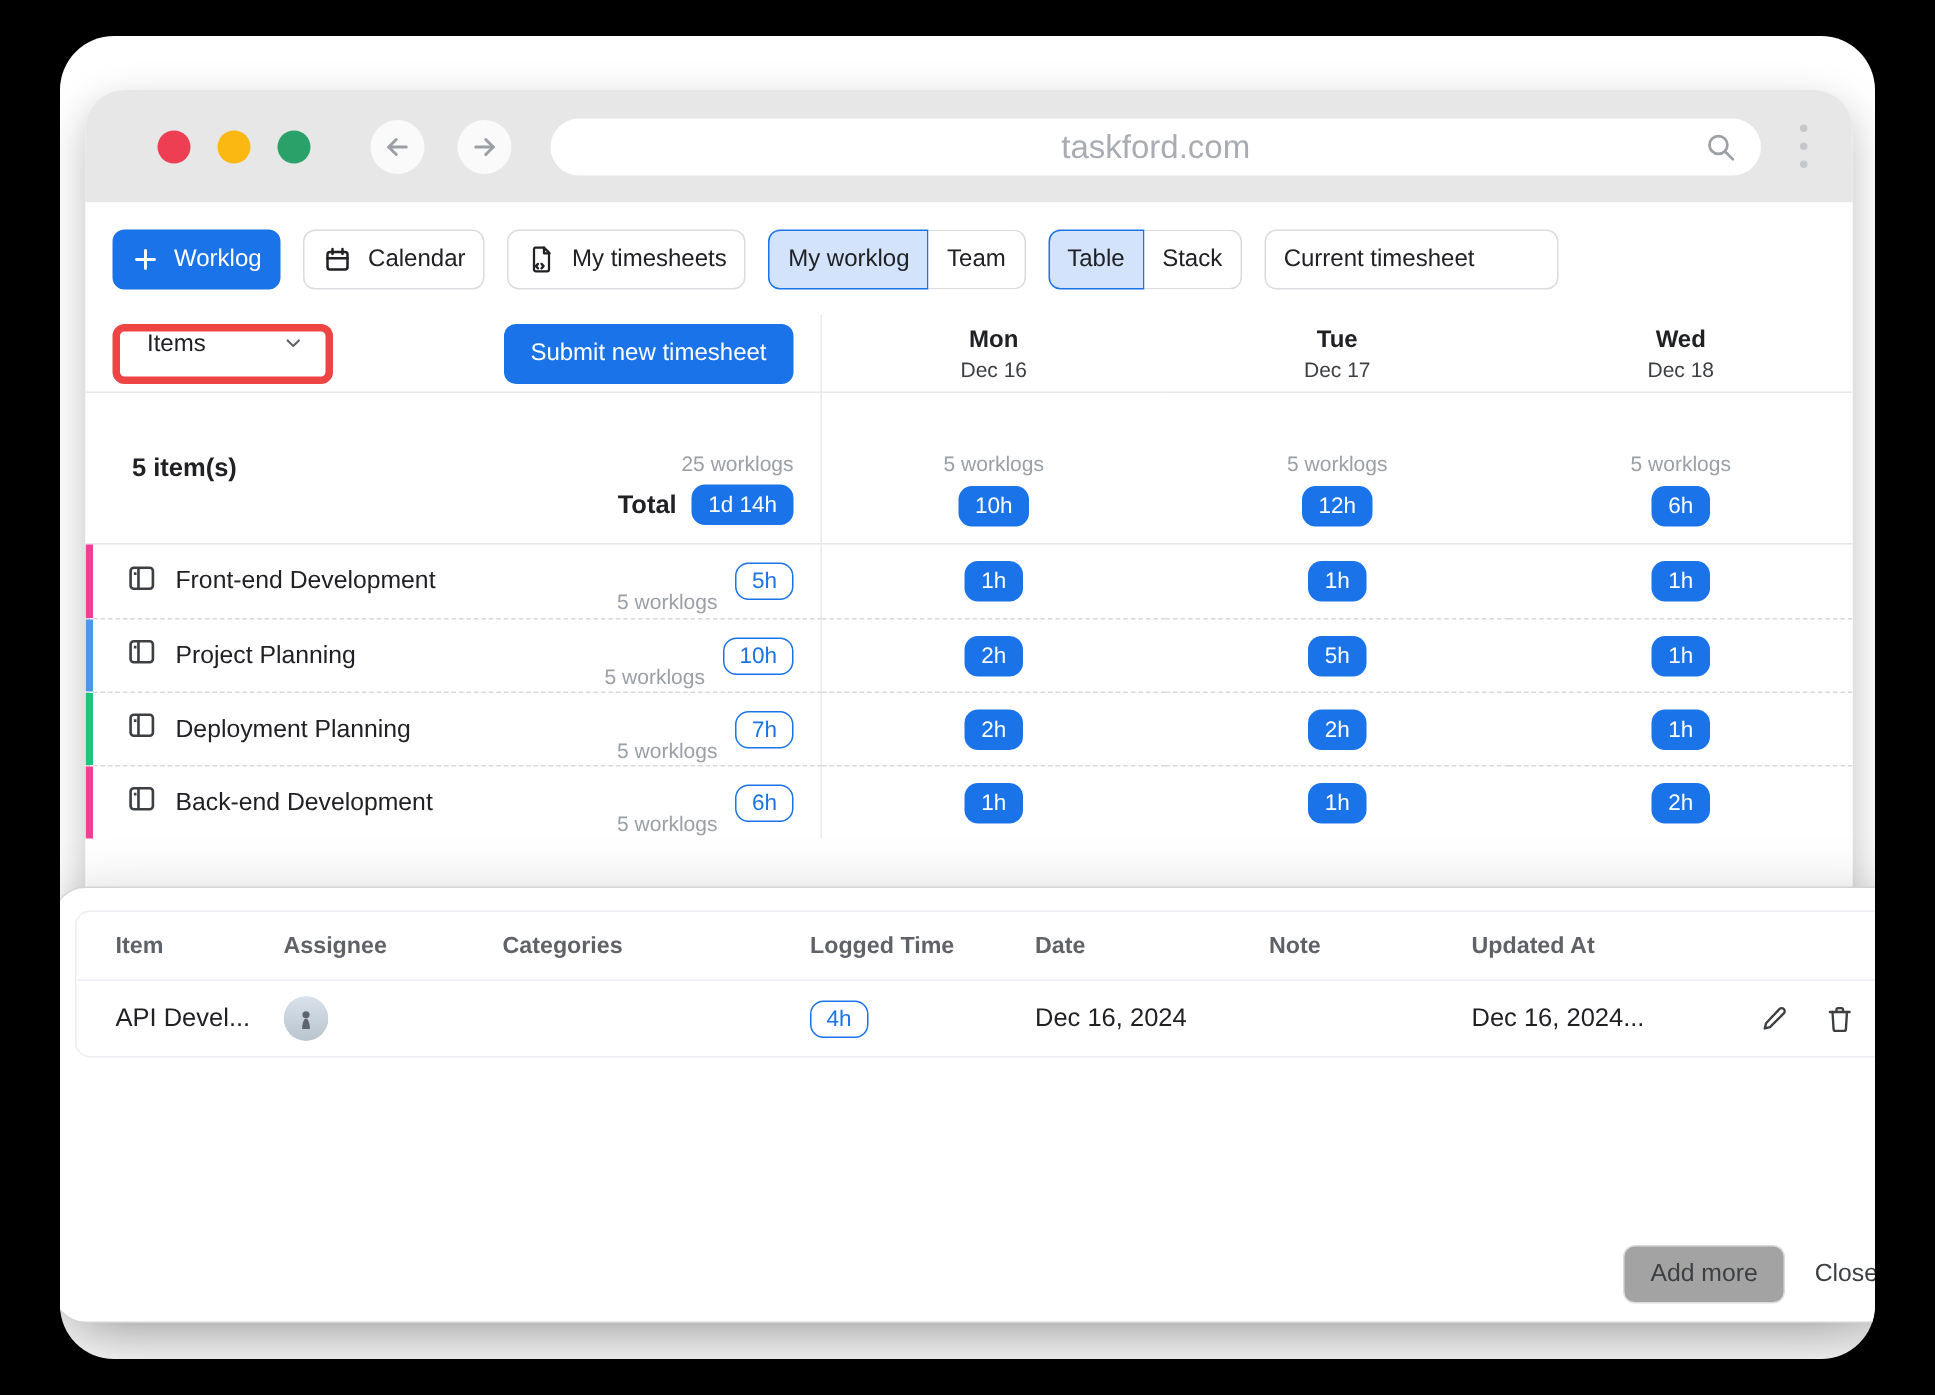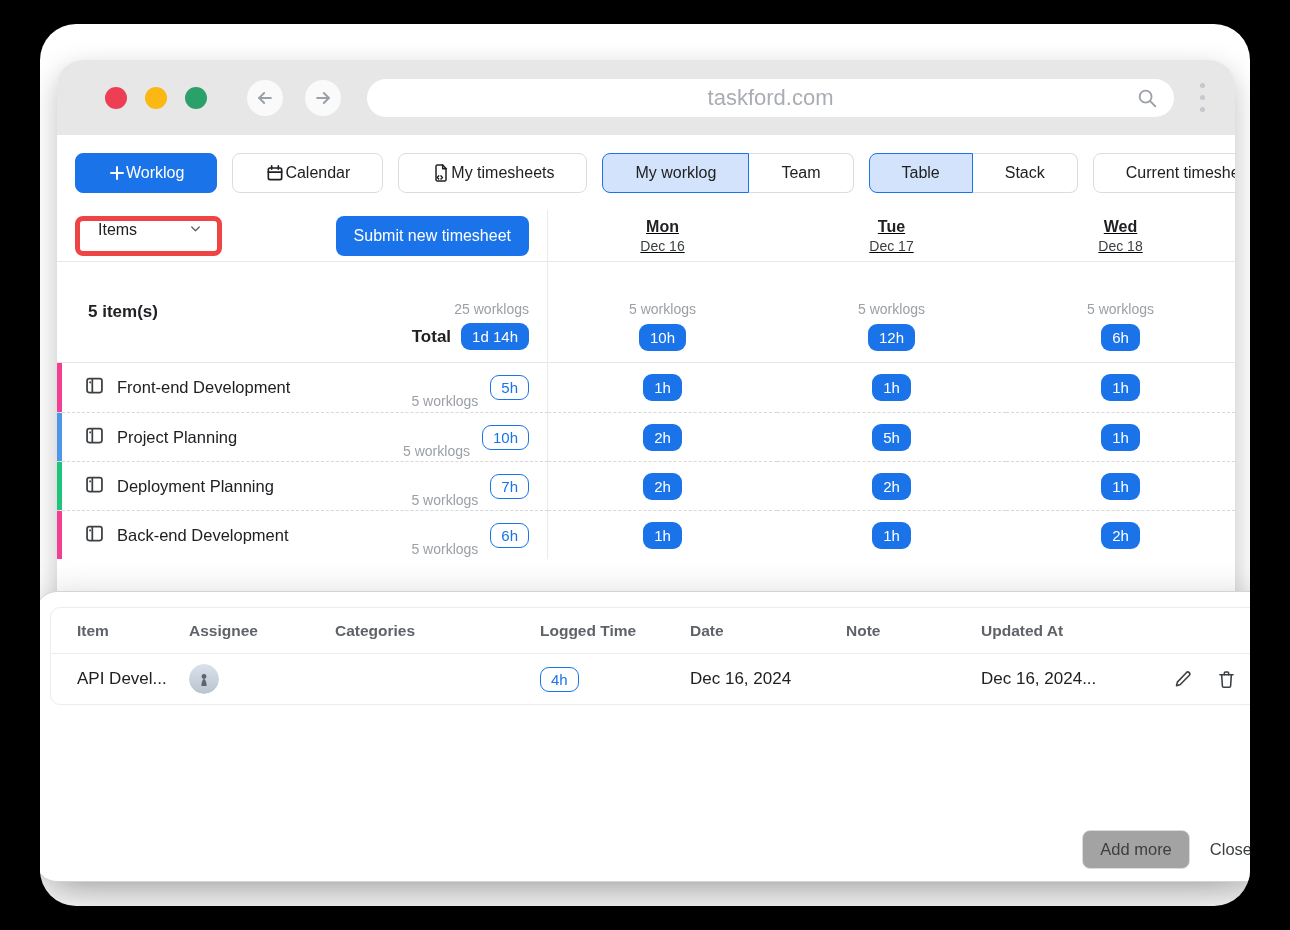--- a/index.html
+++ b/index.html
@@ -18,22 +18,22 @@
   .urlbar { flex:1; height:38px; background:#fff; border-radius:19px; margin:0 26px; position:relative;
             display:flex; align-items:center; justify-content:center; color:#a9adb3; font-size:22px; }
   .urlbar .mag { position:absolute; right:16px; top:8px; color:#9aa0a6; }
   .dotmenu { display:flex; flex-direction:column; gap:7px; }
   .dotmenu i { width:5px; height:5px; border-radius:50%; background:#c4c7cb; }
 
   .content { position:absolute; top:75px; left:0; right:0; bottom:0; background:#fff; border-radius:0 0 26px 26px; overflow:hidden; }
 
   
   .toolbar { display:flex; gap:15px; align-items:center; padding:18px 18px 0 18px; }
-  .btn { height:40px; padding:0 32px; border:1px solid #dadce0; border-radius:8px; background:#fff;
-         font-size:16px; color:#202124; display:flex; align-items:center; white-space:nowrap; cursor:pointer; }
+  .btn { height:40px; padding:0 12px; border:1px solid #dadce0; border-radius:8px; background:#fff;
+         font-size:16px; color:#202124; display:flex; gap:10px; align-items:center; white-space:nowrap; cursor:pointer; }
   .btn svg { flex:none; }
   .btn.primary { background:var(--accent); border-color:var(--accent); color:#fff; font-weight:500; }
   .seg { display:flex; }
   .seg .btn { border-radius:0; }
   .seg .btn:first-child { border-radius:8px 0 0 8px; }
   .seg .btn:last-child { border-radius:0 8px 8px 0; border-left:none; }
   .seg .btn.on { background:#d3e3fc; border:1px solid var(--accent); }
   .select { justify-content:space-between; min-width:196px; }
 
   
@@ -43,21 +43,21 @@
   .row-head { height:52px; border-bottom:1px solid #e8e8e8; }
   .row-sum  { height:101px; border-bottom:1px solid #e6e6e6; }
   .row-item { height:49px; }
   .dashT { border-top:1px dashed #d8d8d8; }
 
   .controls { display:flex; align-items:center; justify-content:space-between; padding:0 18px; }
   .dd { height:40px; min-width:147px; border:5px solid #ef4444; border-radius:8px; background:#fff;
         display:flex; align-items:flex-start; justify-content:space-between; padding:0 14px 0 18px; font-size:16px; color:#202124; cursor:pointer; }
   .submit { height:40px; padding:0 18px; background:var(--accent); border:none; border-radius:8px; color:#fff; font-size:16px; font-weight:500; cursor:pointer; }
 
-  .dayhead { display:flex; flex-direction:column; align-items:center; justify-content:center; gap:2px;text-decoration:underline; }
+  .dayhead { display:flex; flex-direction:column; align-items:center; justify-content:center; gap:2px; }
   .dayname { font-size:16px; font-weight:600; color:#202124; }
   .daydate { font-size:14px; color:#3c4043; }
 
   .sum-left { display:flex; align-items:center; justify-content:space-between; padding:0 18px 0 31px; }
   .itemsCount { font-size:17px; font-weight:700; color:#202124; }
   .sumR { display:flex; flex-direction:column; align-items:flex-end; gap:6px; }
   .gray { color:#9aa0a6; font-size:14px;margin-top:27px; }
   .totalLine { display:flex; align-items:center; gap:10px; }
   .totalLbl { font-size:17px; font-weight:700; color:#202124; }
 

